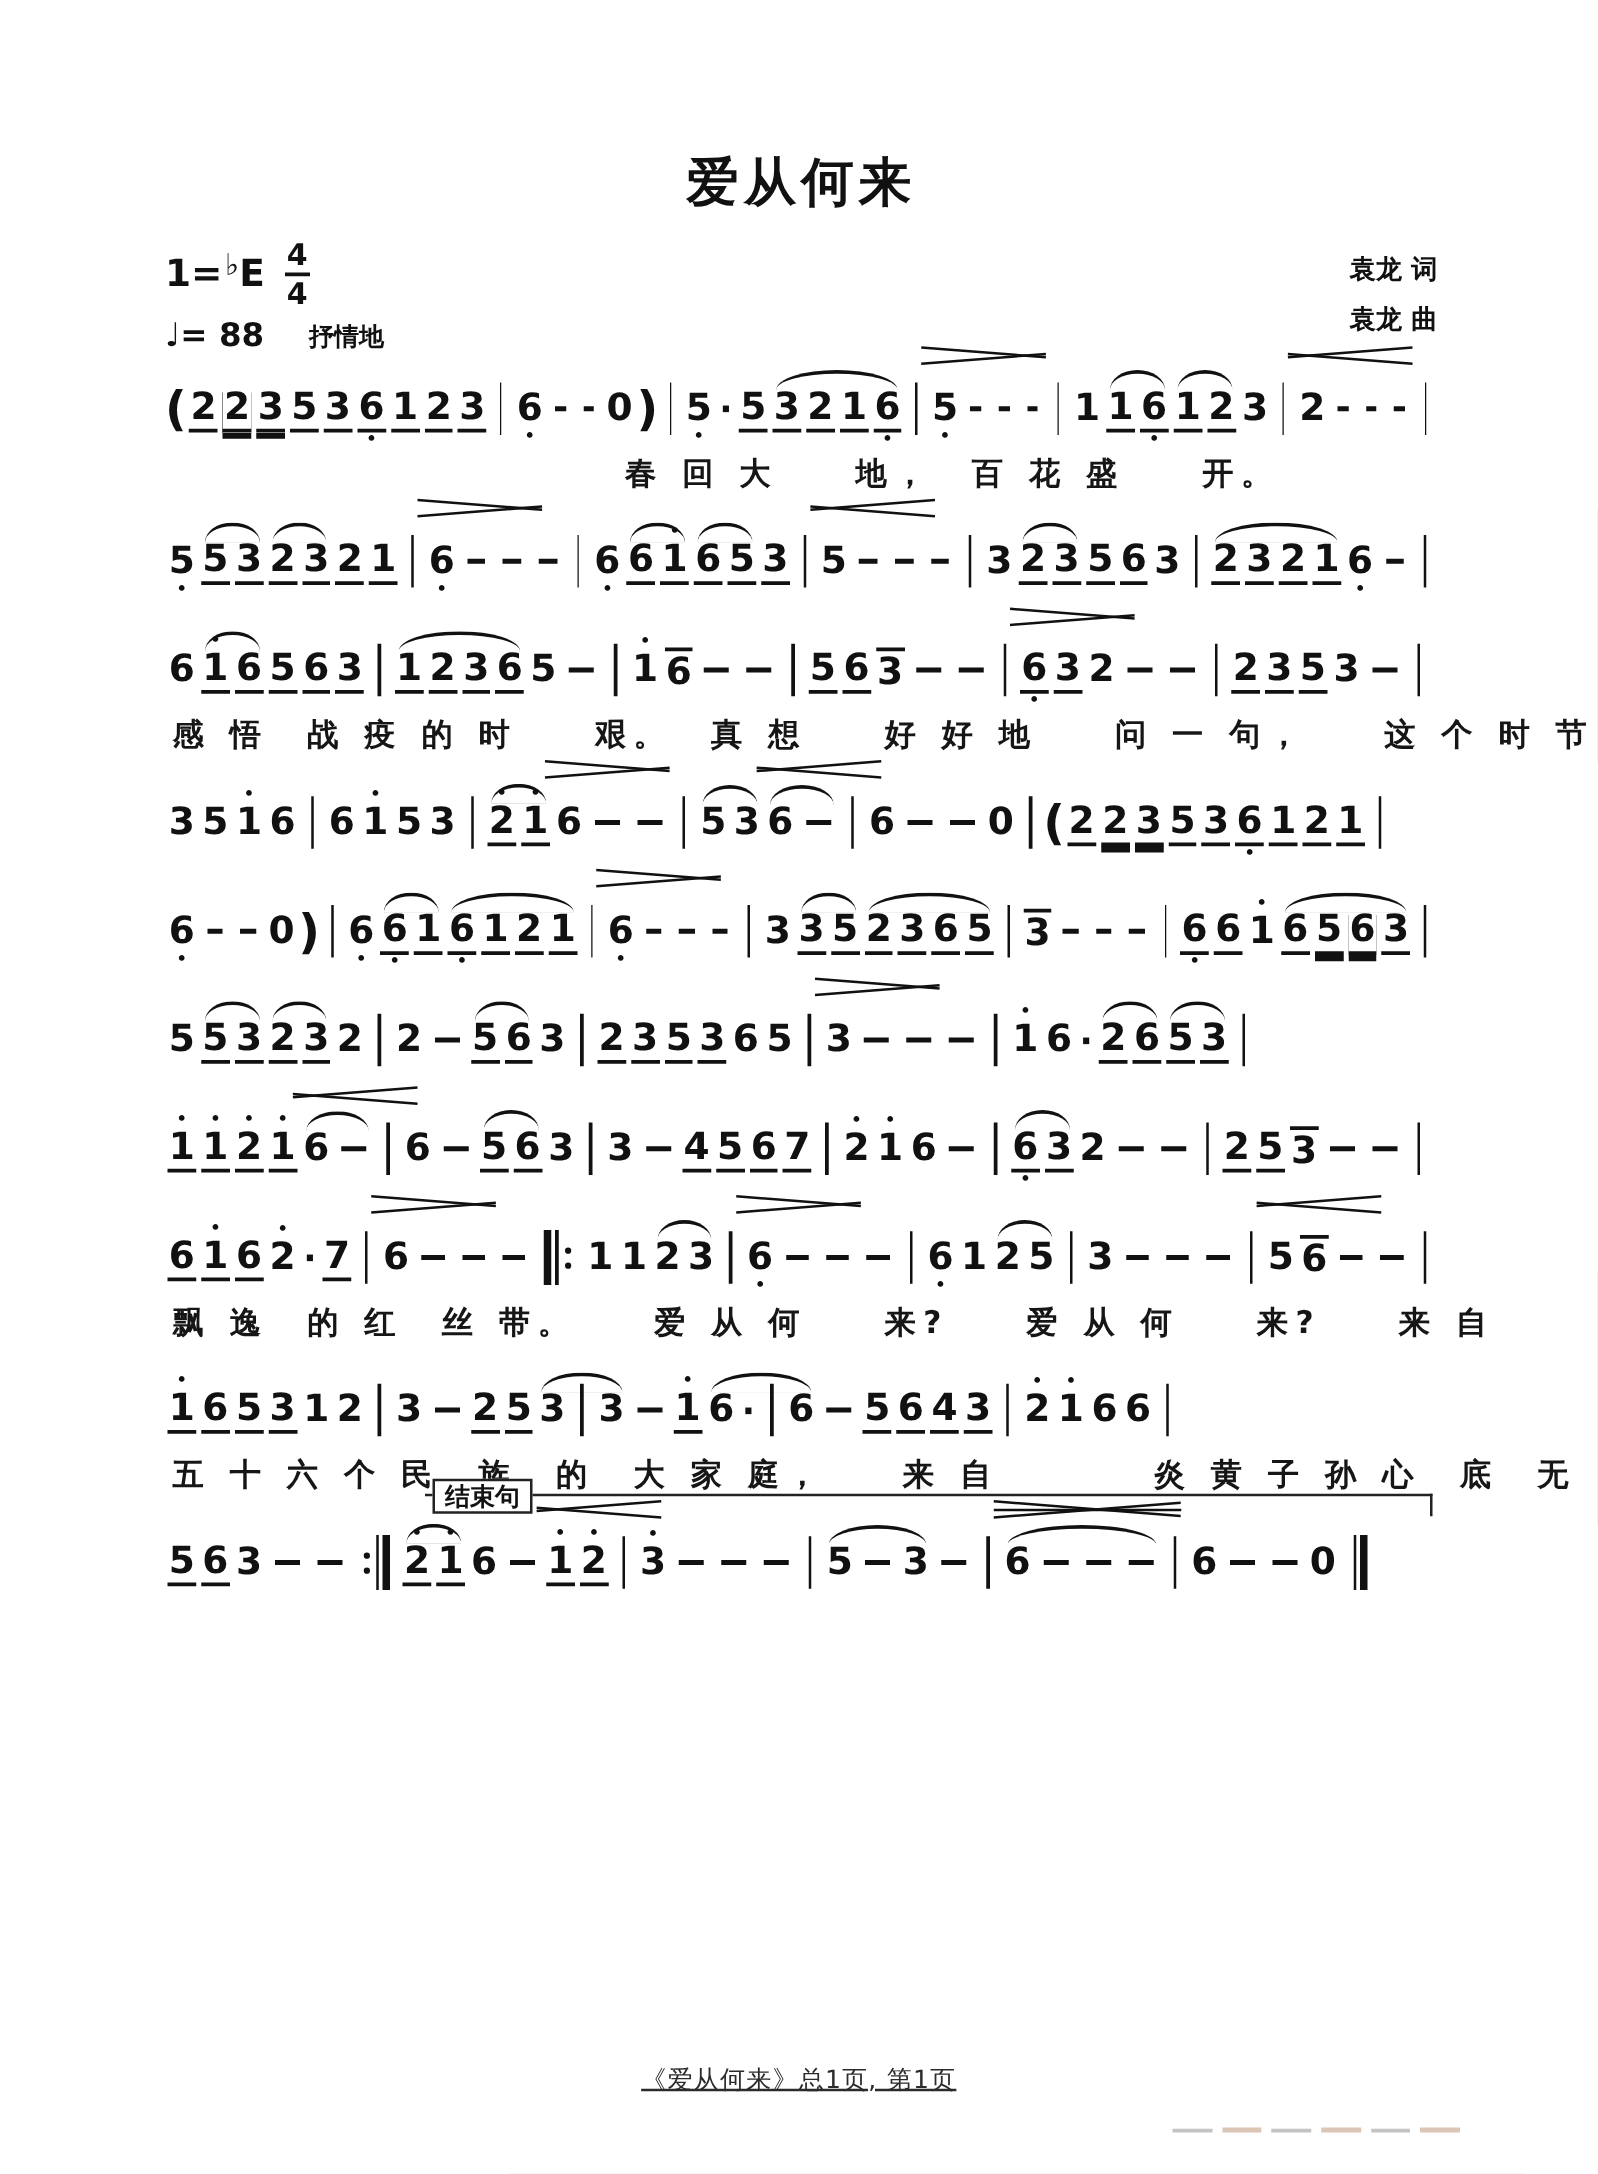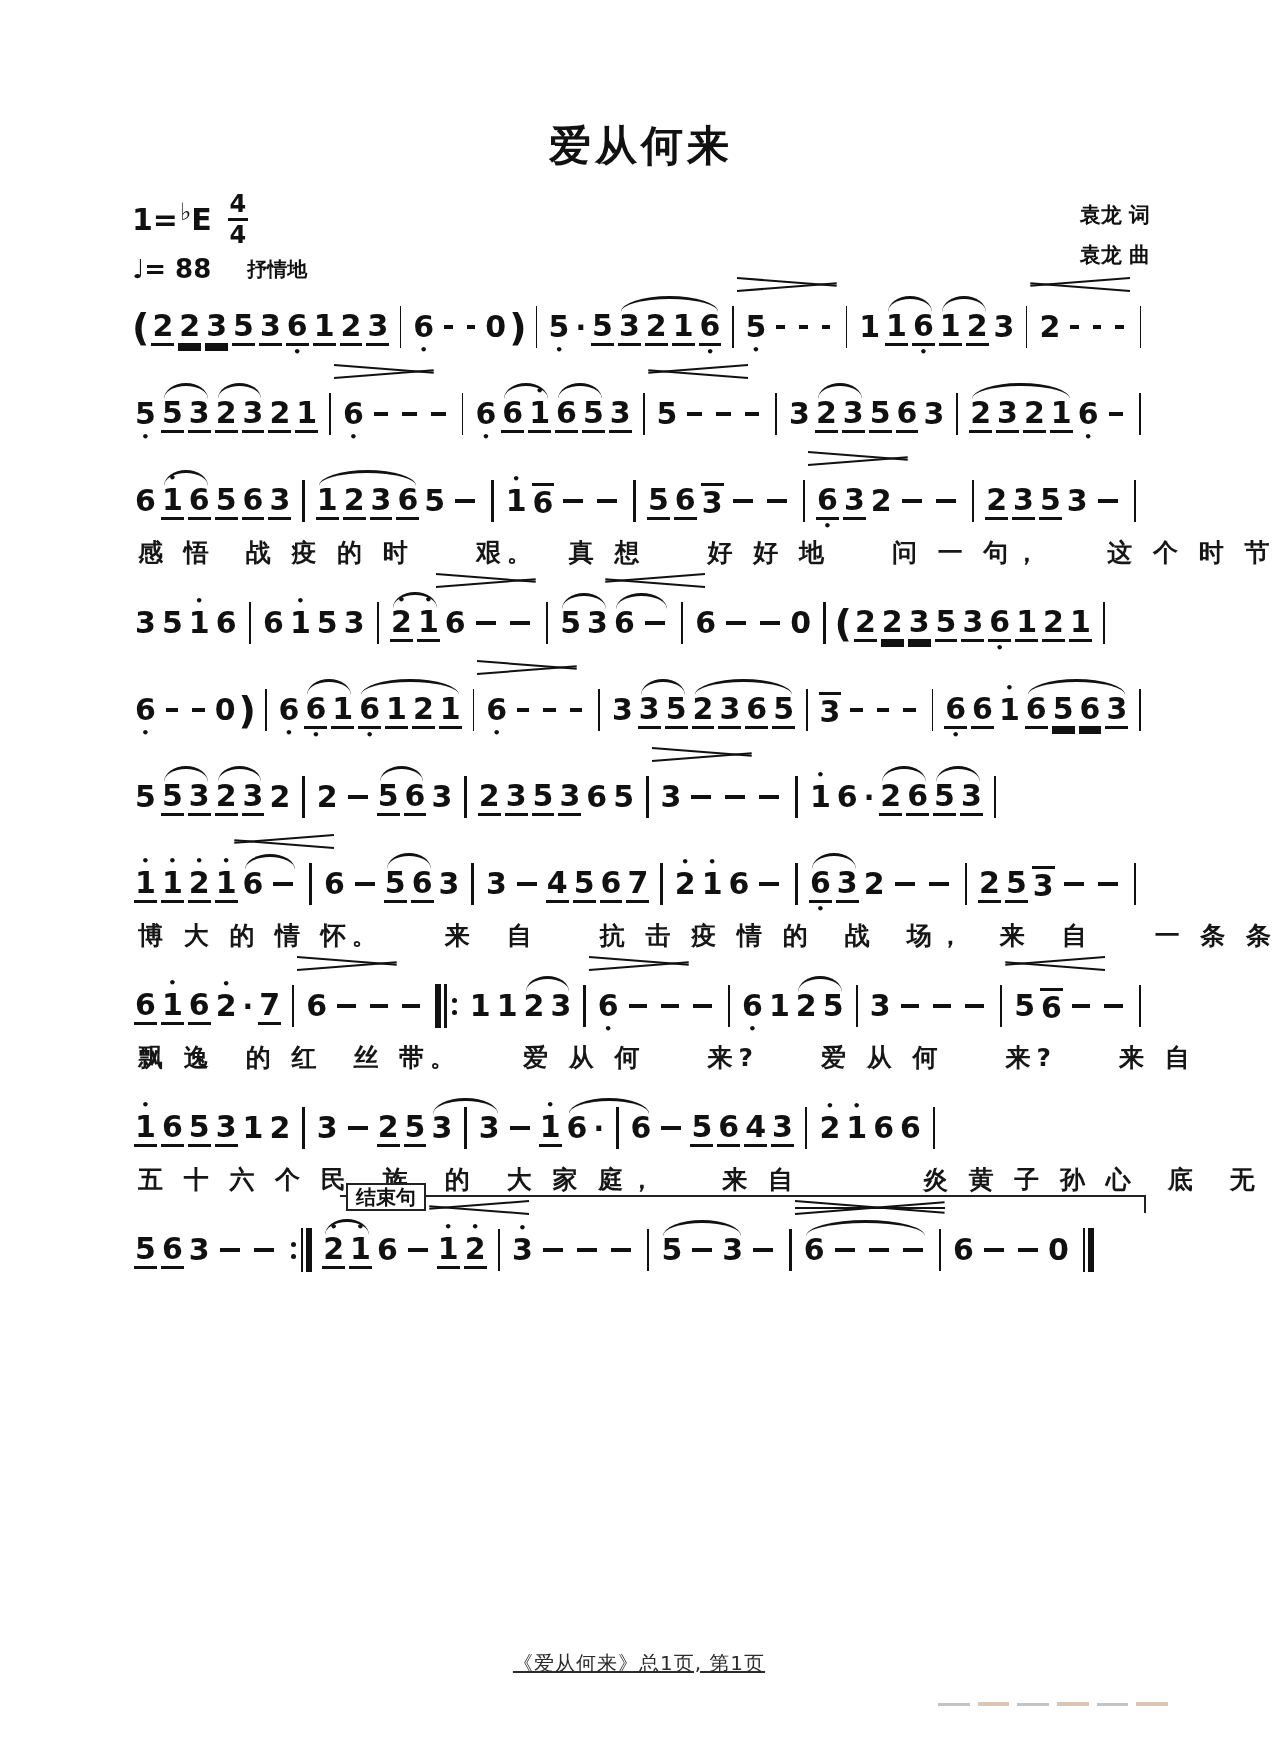--- a/index.html
+++ b/index.html
@@ -263,20 +263,21 @@
             <span class="note">
               <span class="odot">&nbsp;</span>
               <span class="glyph">2</span>
               <span class="udot">&nbsp;</span>
             </span>
             <span class="dash"></span>
             <span class="dash"></span>
             <span class="dash"></span>
             <span class="bar"></span>
           </div>
+          <div class="lyrics">春 回 大　　地，　百 花 盛　　开。</div>
         </div>
         <div class="line">
           <div class="notes-row">
             <span class="note">
               <span class="odot">&nbsp;</span>
               <span class="glyph">5</span>
               <span class="udot">•</span>
             </span>
             <span class="grp">
               <span class="arc"></span>
@@ -1213,21 +1214,20 @@
             </span>
             <span class="note">
               <span class="odot">&nbsp;</span>
               <span class="glyph ol">3</span>
               <span class="udot">&nbsp;</span>
             </span>
             <span class="dash"></span>
             <span class="dash"></span>
             <span class="bar"></span>
           </div>
-          <div class="lyrics">博 大 的 情 怀。　　来　自　　抗 击 疫 情 的　战　场，　来　自　　一 条 条</div>
         </div>
         <div class="line">
           <div class="notes-row">
             <span class="note">
               <span class="odot">&nbsp;</span>
               <span class="glyph u1">6</span>
               <span class="udot">&nbsp;</span>
             </span>
             <span class="note">
               <span class="odot">•</span>

